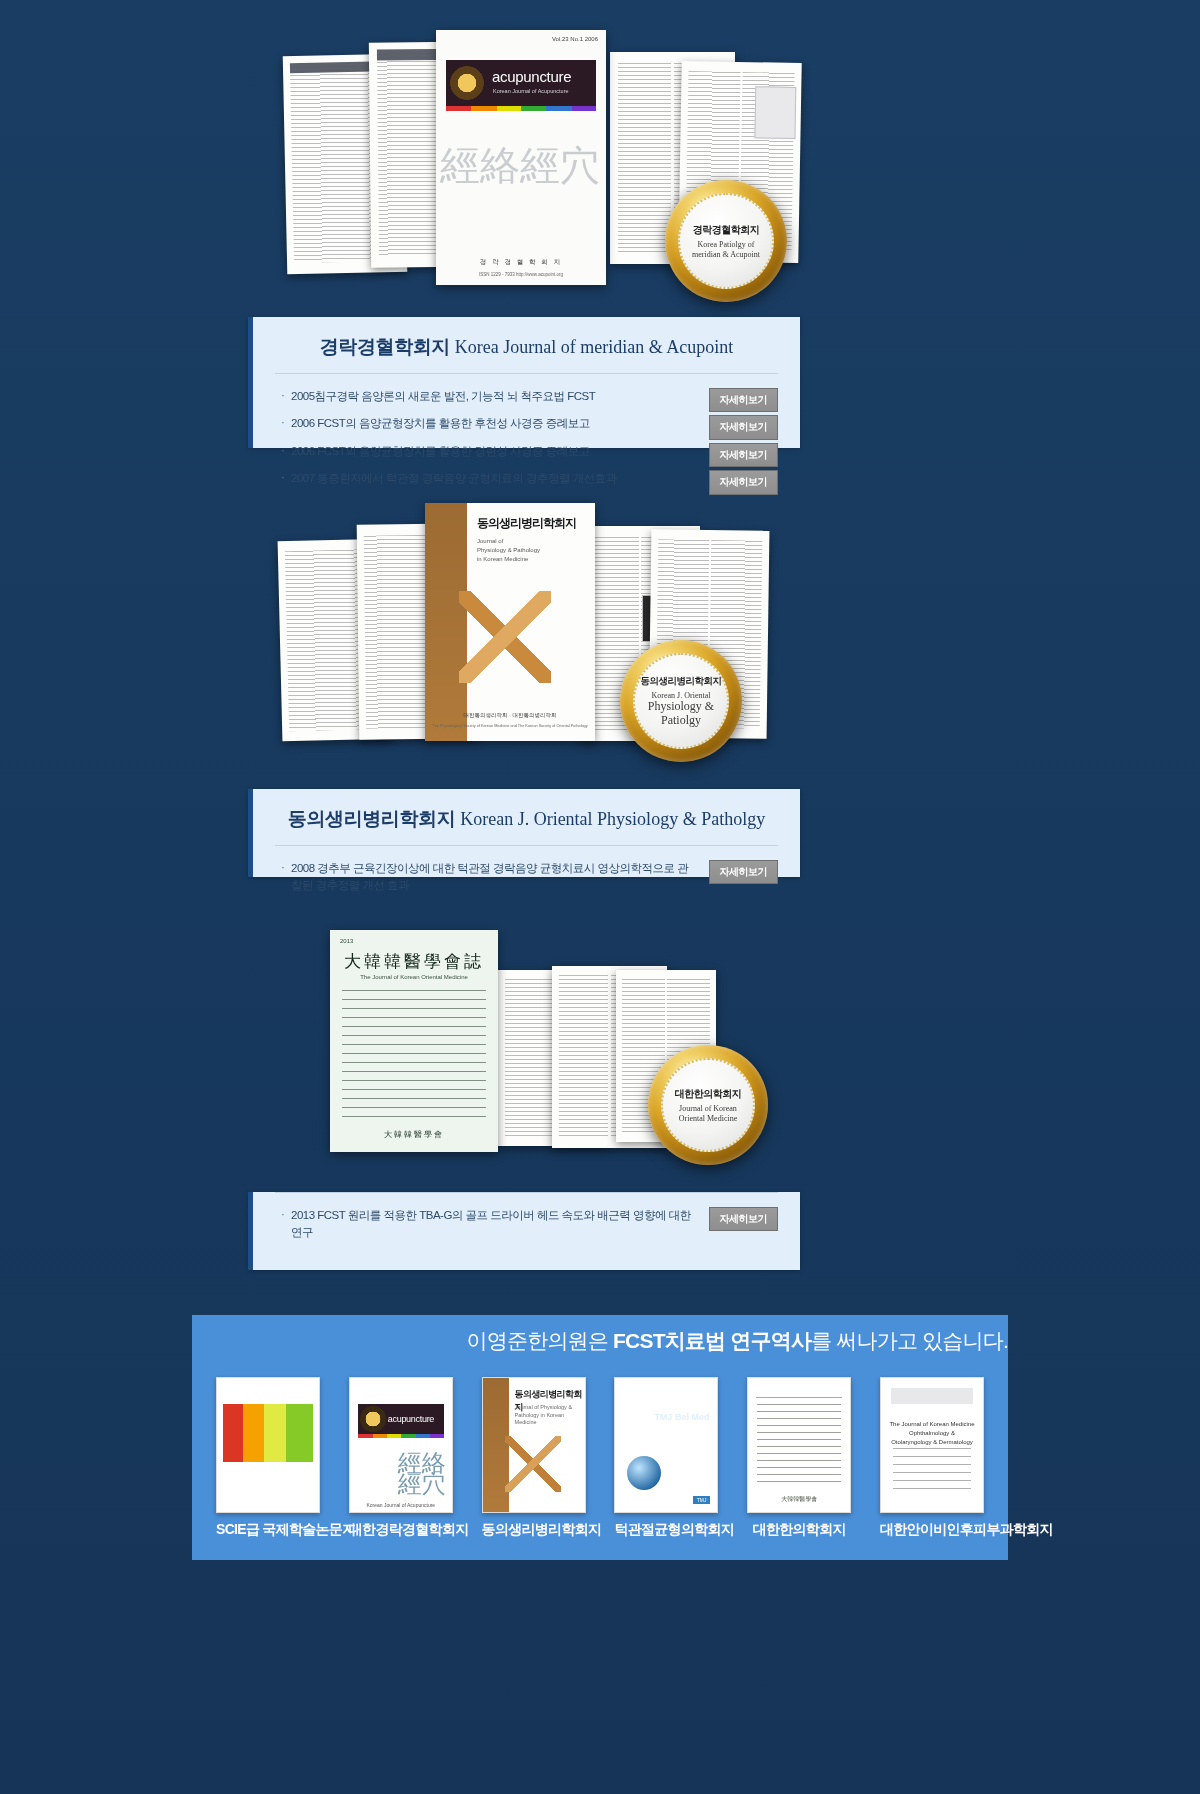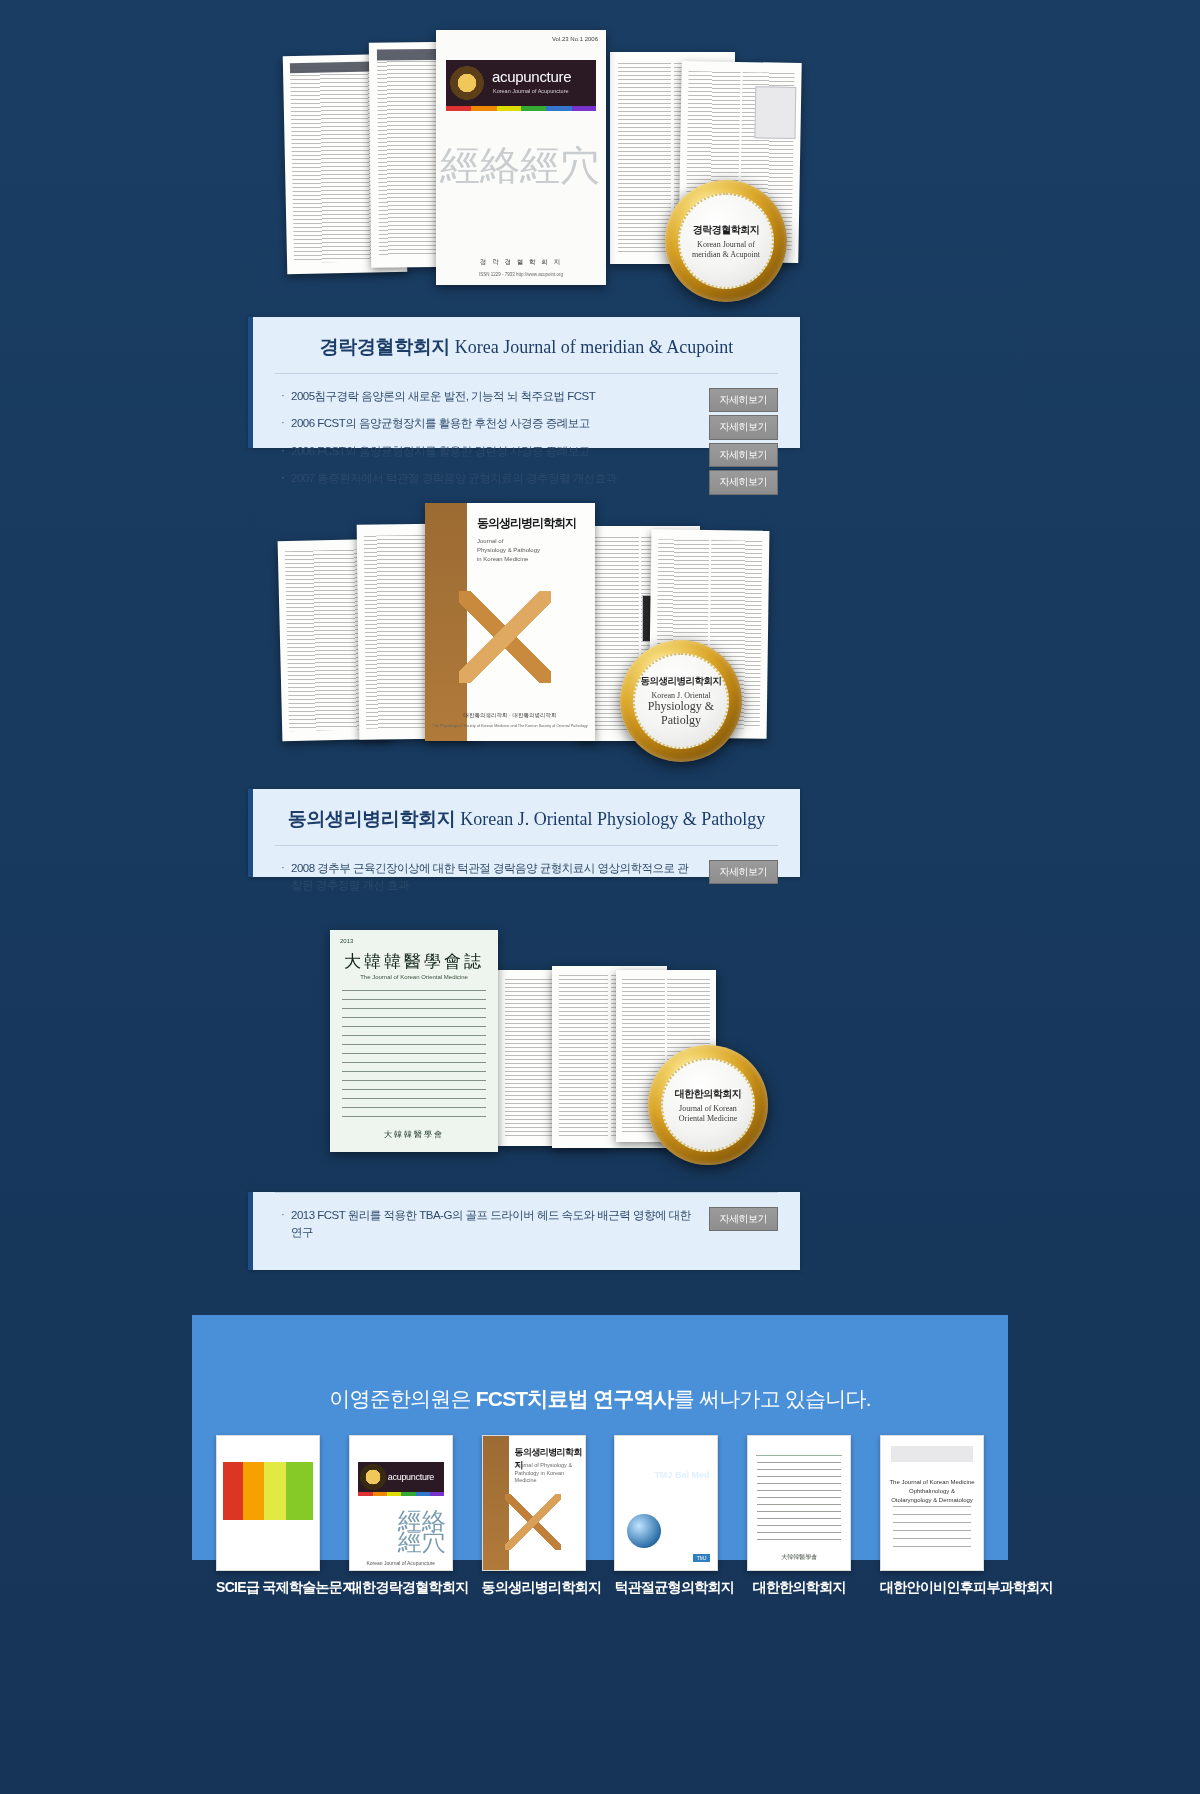--- a/index.html
+++ b/index.html
@@ -122,41 +122,40 @@
     position: absolute; left: 0; top: -1px;
     color: #54749a;
   }
   .btn-more {
     flex: 0 0 auto;
     display: inline-block;
     background: linear-gradient(180deg, #9b9b9b 0%, #8e8e8e 100%);
     border: 1px solid #6f6f6f;
     color: #ffffff;
     font-size: 10px;
-    font-weight: 400;
+    font-weight: 700;
     letter-spacing: -0.5px;
     padding: 3px 10px 4px 10px;
     text-align: center;
     white-space: nowrap;
     margin-left: 14px;
   }
 
   
   .banner {
     position: absolute;
     background: #4a90d9;
   }
   .banner h3 {
-    text-align: center;
+    text-align: right;
     color: #ffffff;
     font-size: 21px;
     font-weight: 400;
-    padding-top: 38px;
+    padding-top: 12px;
     letter-spacing: -0.8px;
-    margin-top: 32px;
   }
   .banner h3 b { font-weight: 800; }
   .thumbs {
     display: flex;
     justify-content: space-between;
     padding: 22px 24px 0 24px;
   }
   .thumb { width: 104px; }
   .thumb .cover {
     width: 104px; height: 136px;
@@ -255,21 +254,21 @@
       <div style="position:absolute;left:57px;top:58px;color:#d8d2d6;font-size:5.5px;">Korean Journal of Acupuncture</div>
       <div style="position:absolute;left:10px;right:10px;top:76px;height:5px;background:linear-gradient(90deg,#d33 0 17%,#e80 17% 34%,#dd0 34% 50%,#3a3 50% 67%,#37c 67% 84%,#73c 84% 100%);"></div>
       <div style="position:absolute;right:6px;top:120px;font-family:'Liberation Serif',serif;font-size:40px;line-height:.82;color:#9aa0a6;opacity:.5;text-align:right;">經絡經穴</div>
       <div style="position:absolute;left:0;right:0;bottom:18px;text-align:center;font-size:6.5px;color:#333;letter-spacing:2px;">경 락 경 혈 학 회 지</div>
       <div style="position:absolute;left:0;right:0;bottom:8px;text-align:center;font-size:4.5px;color:#666;">ISSN 1229 - 7933  http://www.acupoint.org</div>
     </div>
 
     <div class="seal" style="left:385px; top:150px; width:122px; height:122px;">
       <div class="inner" style="width:96px;height:96px;">
         <div class="ko" style="font-size:10px;">경락경혈학회지</div>
-        <div class="en" style="font-size:8px;">Korean Journal of</div>
+        <div class="en" style="font-size:8px;">Korea Patiolgy of</div>
         <div class="en" style="font-size:8px;">meridian &amp;  Acupoint</div>
       </div>
     </div>
   </div>
 
   <div class="panel" style="left:248px; top:317px; width:552px; height:131px;">
     <h2>
       <span>경락경혈학회지</span>
       <span class="en">Korea Journal of meridian &amp; Acupoint</span>
     </h2>

